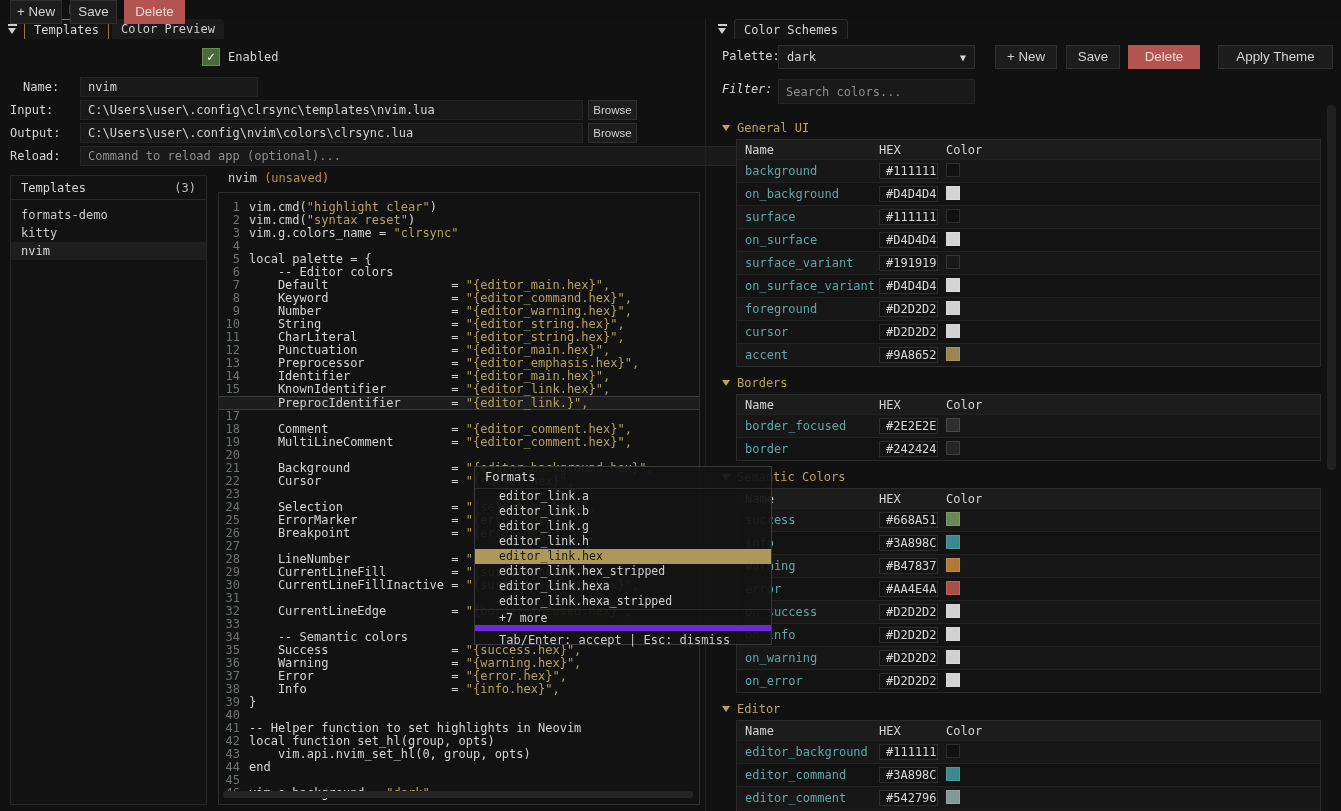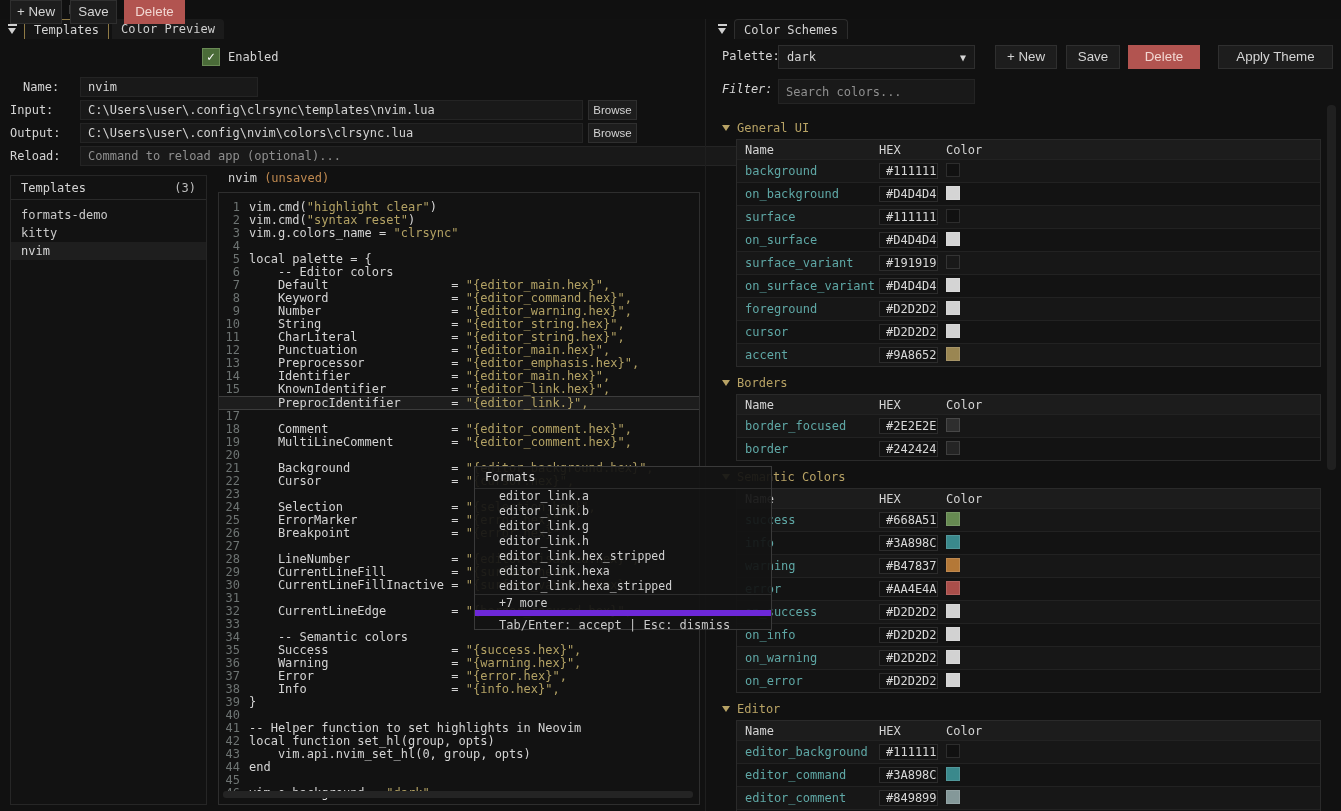--- a/index.html
+++ b/index.html
@@ -369,36 +369,37 @@
             <span class="c-hex"><span class="hexbox">#111111</span></span>
             <span class="c-color"><span class="swatch" style="display: inline-block; background: rgb(17, 17, 17);"></span></span>
           </div>
           <div class="crow">
             <span class="c-name">editor_command</span>
             <span class="c-hex"><span class="hexbox">#3A898C</span></span>
             <span class="c-color"><span class="swatch" style="display: inline-block; background: rgb(58, 137, 140);"></span></span>
           </div>
           <div class="crow">
             <span class="c-name">editor_comment</span>
-            <span class="c-hex"><span class="hexbox">#849899</span></span>
+            <span class="c-hex"><span class="hexbox">#542796</span></span>
             <span class="c-color"><span class="swatch" style="display: inline-block; background: rgb(132, 152, 153);"></span></span>
           </div>
           <div class="crow"></div>
         </div>
       </div>
     </div>
   <div class="vscroll"></div>
 
   <div class="popup">
     <div class="pp-title">Formats</div>
     <div id="pp-items">
         <div class="pp-item">editor_link.a</div>
         <div class="pp-item">editor_link.b</div>
         <div class="pp-item">editor_link.g</div>
         <div class="pp-item">editor_link.h</div>
+        <div class="pp-item sel">editor_link.hex</div>
         <div class="pp-item">editor_link.hex_stripped</div>
         <div class="pp-item">editor_link.hexa</div>
         <div class="pp-item">editor_link.hexa_stripped</div>
       </div>
     <div class="pp-more">+7 more</div>
     <div class="pp-hint">Tab/Enter: accept | Esc: dismiss</div>
   </div>
 
 </div>
 

